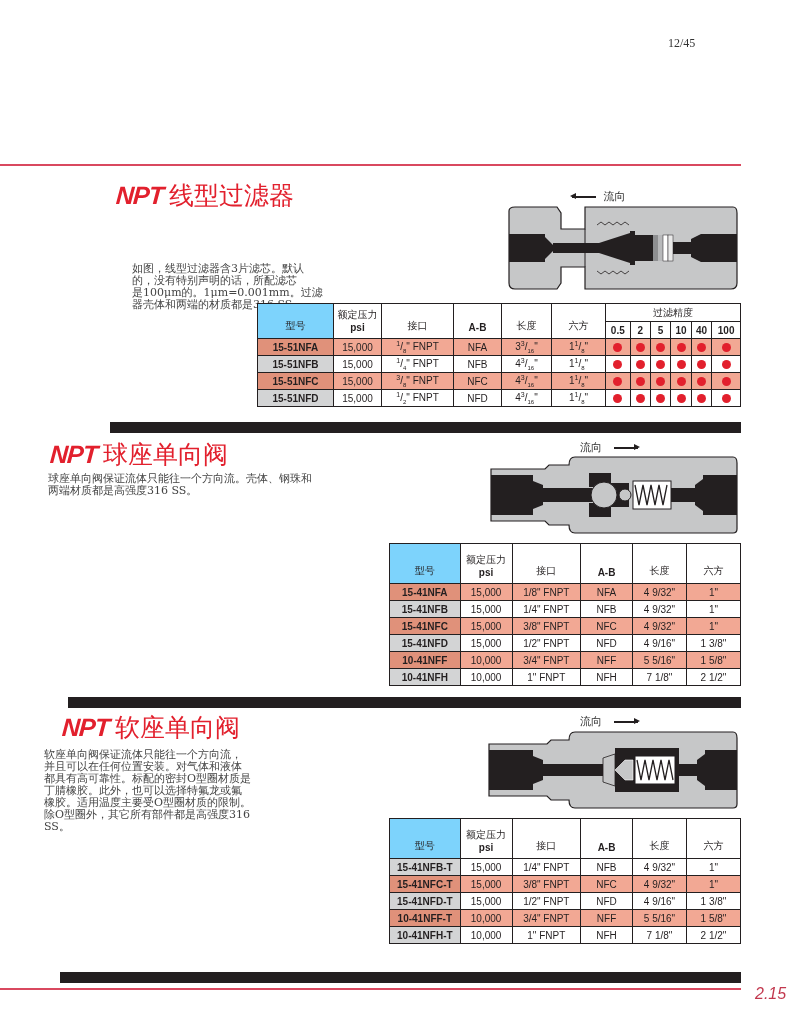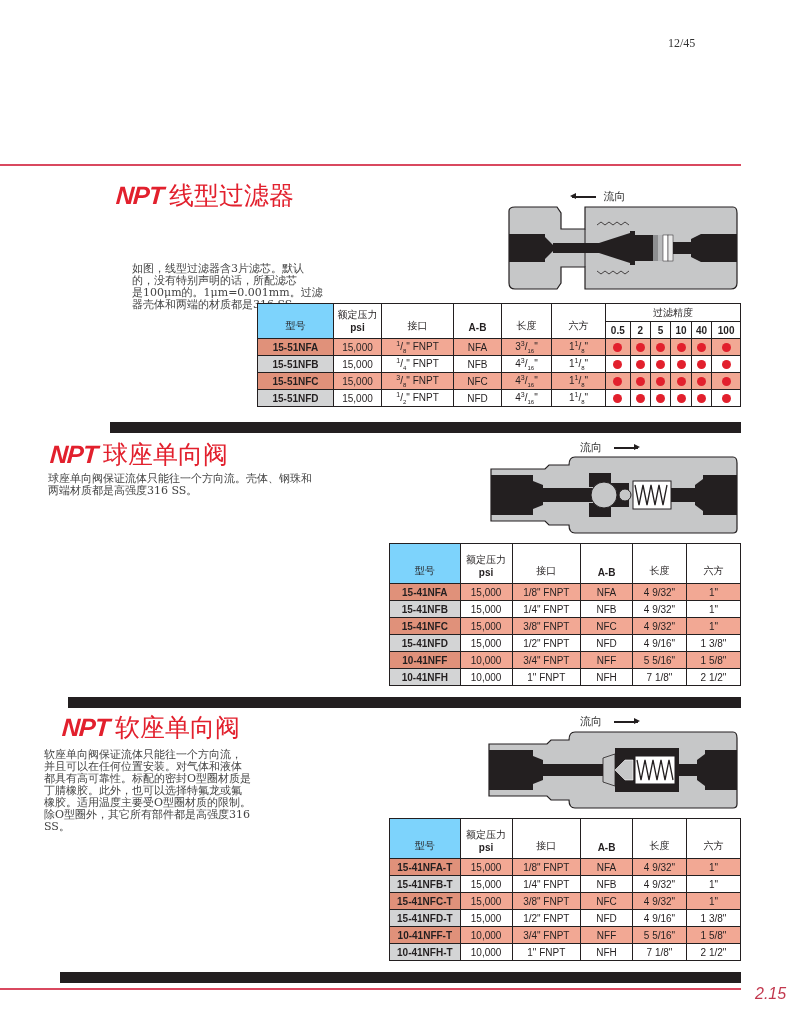--- a/index.html
+++ b/index.html
@@ -300,28 +300,20 @@
     <th class="model-h" style="width:68px;">型号</th>
     <th style="width:50px;">
       <span>额定压力</span>
       <span class="psi">psi</span>
     </th>
     <th style="width:66px;">接口</th>
     <th class="bold" style="width:50px;">A-B</th>
     <th style="width:52px;">长度</th>
     <th style="width:52px;">六方</th>
   </tr>
-  <tr class="hl">
-        <td class="model">15-41NFA-T</td>
-        <td>15,000</td>
-        <td>1/8" FNPT</td>
-        <td>NFA</td>
-        <td>4 9/32"</td>
-        <td>1"</td>
-      </tr>
   <tr class="pl">
         <td class="model">15-41NFB-T</td>
         <td>15,000</td>
         <td>1/4" FNPT</td>
         <td>NFB</td>
         <td>4 9/32"</td>
         <td>1"</td>
       </tr>
   <tr class="hl">
         <td class="model">15-41NFC-T</td>

